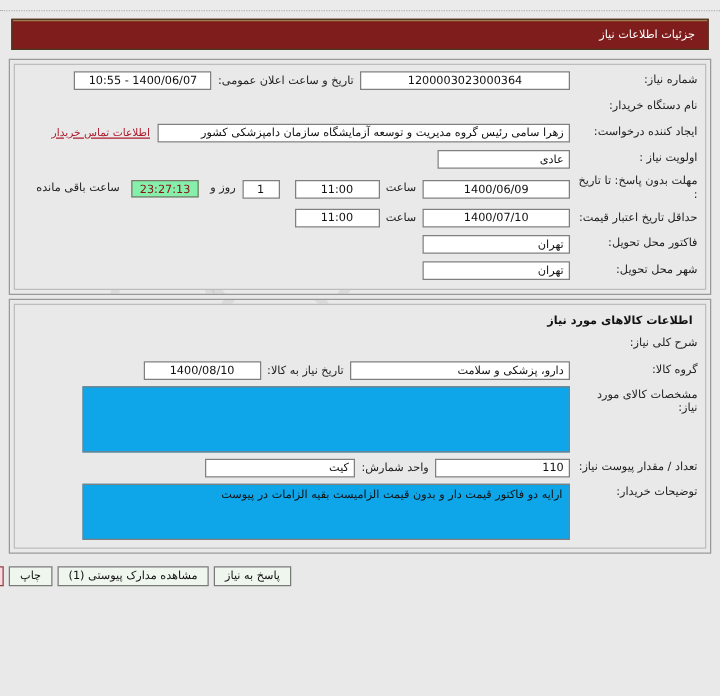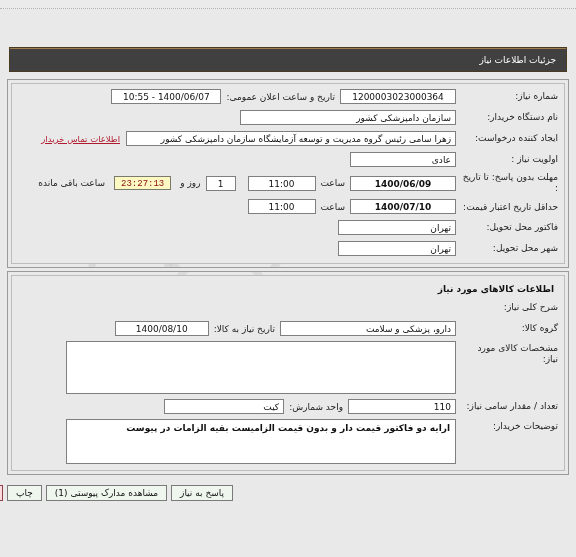--- a/index.html
+++ b/index.html
@@ -30,31 +30,30 @@
     height: 8px;
     background: #ebebeb;
     border-bottom: 1px dotted #b4b4b4;
   }
 
   
   .titlebar-wrap {
     padding: 6px 9px 5px 9px;
   }
   .titlebar {
-    background: #404040;
+    background: #7f1d1d;
     border: 1px solid #4b3a22;
     height: 25px;
     line-height: 25px;
     padding: 0 10px;
     color: #ffffff;
     font-size: 9px;
     text-align: right;
     box-sizing: border-box;
     box-shadow: inset 0 1px 0 #a07e50;
-    margin-top: 32px;
   }
 
   
   .panel {
     border: 1px solid #9a9a9a;
     background: #e9e9e9;
     margin: 0 7px;
     box-sizing: border-box;
     position: relative;
   }
@@ -101,54 +100,53 @@
     font-size: 9px;
     padding: 0 4px;
     box-sizing: border-box;
     text-align: right;
     color: #111;
     overflow: hidden;
     white-space: nowrap;
   }
   .fld.center { text-align: center; }
 
-  .w-need   { width: 116px; }
+  .w-need   { width: 168px; }
   .w-org    { width: 216px; }
   .w-creator{ width: 330px; }
   .w-prio   { width: 106px; }
-  .w-date   { width: 106px; font-weight: bold; }
+  .w-date   { width: 118px; }
   .w-time   { width: 68px; }
   .w-days   { width: 30px; }
   .w-city   { width: 118px; }
   .w-pub    { width: 110px; }
   .w-desc   { width: 246px; }
   .w-group  { width: 176px; }
   .w-gdate  { width: 94px; }
   .w-qty    { width: 108px; }
   .w-unit   { width: 120px; }
 
   .mini-lbl {
     font-size: 9px;
     padding: 0 5px;
     white-space: nowrap;
     color: #222;
   }
 
   .countdown {
     border: 1px solid #7a7a6a;
-    background: #fef9c3;
+    background: #86efac;
     height: 14px;
     line-height: 14px;
     font-size: 9px;
     padding: 0 6px;
     color: #8a1010;
     text-align: center;
     box-sizing: border-box;
     margin: 0 4px;
-    font-family: Liberation Mono, monospace;
   }
 
   .contact-link {
     color: #b01a2e;
     font-size: 8.5px;
     text-decoration: underline;
     padding: 0 6px;
     white-space: nowrap;
     cursor: pointer;
   }
@@ -158,29 +156,28 @@
     text-align: right;
     font-size: 9px;
     font-weight: bold;
     color: #111;
     padding: 4px 6px 5px 0;
   }
 
   
   .ta {
     border: 1px solid #7f7f7f;
-    background: #ffffff;
+    background: #0ea5e9;
     box-sizing: border-box;
     text-align: right;
     font-size: 9px;
     color: #111;
     padding: 2px 5px;
     line-height: 12px;
     overflow: hidden;
-    font-weight: bold;
   }
   .ta-spec { width: 390px; height: 53px; }
   .ta-notes{ width: 390px; height: 45px; }
 
   .row-top { align-items: flex-start; }
   .row-top .lbl { padding-top: 2px; }
 
   
   .btnbar {
     display: flex;
@@ -263,21 +260,20 @@
 
       <div class="row">
         <div class="lbl">شماره نیاز:</div>
         <div class="fld w-need center">1200003023000364</div>
         <div class="mini-lbl">تاریخ و ساعت اعلان عمومی:</div>
         <div class="fld w-pub center">1400/06/07 - 10:55</div>
       </div>
 
       <div class="row">
         <div class="lbl">نام دستگاه خریدار:</div>
-        <div class="fld w-org">سازمان دامپزشکی کشور</div>
       </div>
 
       <div class="row">
         <div class="lbl">ایجاد کننده درخواست:</div>
         <div class="fld w-creator">زهرا سامی  رئیس گروه مدیریت و توسعه آزمایشگاه سازمان دامپزشکی کشور</div>
         <div class="contact-link">اطلاعات تماس خریدار</div>
       </div>
 
       <div class="row">
         <div class="lbl">اولویت نیاز :</div>
@@ -340,21 +336,21 @@
         <div class="mini-lbl">تاریخ نیاز به کالا:</div>
         <div class="fld w-gdate center">1400/08/10</div>
       </div>
 
       <div class="row row-top">
         <div class="lbl">مشخصات کالای مورد نیاز:</div>
         <div class="ta ta-spec"></div>
       </div>
 
       <div class="row" style="margin-top:4px">
-        <div class="lbl">تعداد / مقدار سامی نیاز:</div>
+        <div class="lbl">تعداد / مقدار پیوست نیاز:</div>
         <div class="fld w-qty">110</div>
         <div class="mini-lbl">واحد شمارش:</div>
         <div class="fld w-unit">کیت</div>
       </div>
 
       <div class="row row-top">
         <div class="lbl">توضیحات خریدار:</div>
         <div class="ta ta-notes">ارایه دو فاکتور قیمت دار و بدون قیمت الزامیست بقیه الزامات در پیوست</div>
       </div>
 

